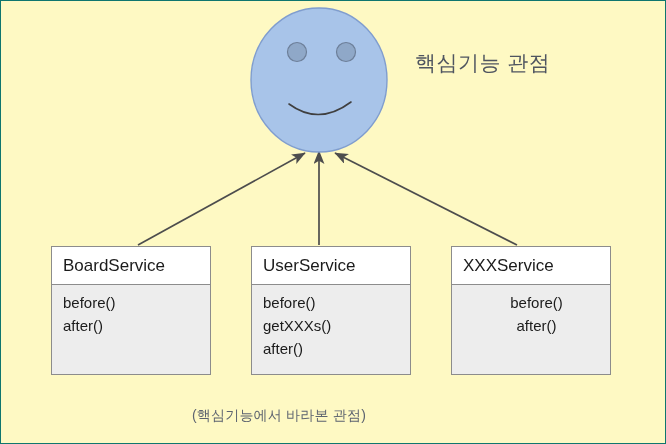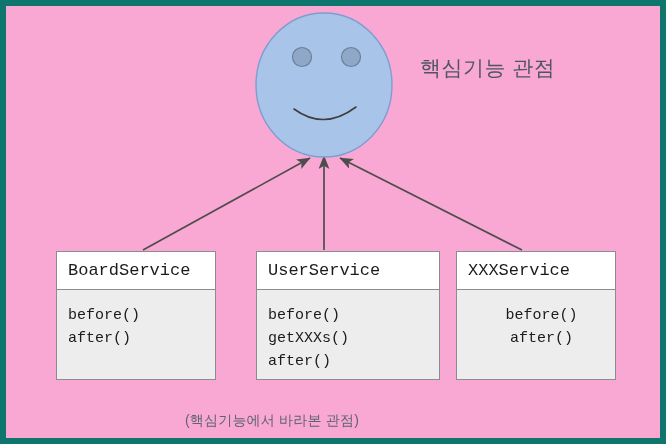--- a/index.html
+++ b/index.html
@@ -7,22 +7,22 @@
     padding: 0;
     background: #ffffff;
   }
   body {
     font-family: "Liberation Sans", sans-serif;
   }
   #canvas {
     position: relative;
     width: 666px;
     height: 444px;
-    background: #f9a8d4;
-    border: 6px solid #0f766e;
+    background: #fef9c3;
+    border: 1px solid #0f766e;
     box-sizing: border-box;
     overflow: hidden;
   }
   #diagram-svg {
     position: absolute;
     left: 0;
     top: 0;
     width: 666px;
     height: 444px;
   }
@@ -30,54 +30,53 @@
     position: absolute;
     left: 414px;
     top: 48px;
     font-size: 21px;
     color: #4f5560;
     letter-spacing: 0.5px;
     white-space: nowrap;
   }
   .caption {
     position: absolute;
-    left: 0;
+    left: 12px;
     top: 406px;
     width: 532px;
     text-align: center;
     font-size: 14px;
     color: #5d6470;
     letter-spacing: 0.2px;
   }
   .uml-box {
     position: absolute;
     box-sizing: border-box;
     border: 1px solid #8c8c8c;
     background: #ededed;
     top: 245px;
     height: 129px;
-    font-family: Liberation Mono, monospace;
   }
   .uml-box.b0 { left: 50px;  width: 160px; }
-  .uml-box.b1 { left: 250px; width: 184px; }
+  .uml-box.b1 { left: 250px; width: 160px; }
   .uml-box.b2 { left: 450px; width: 160px; text-align: center; }
   .uml-header {
     box-sizing: border-box;
     height: 38px;
     background: #ffffff;
     border-bottom: 1px solid #8c8c8c;
     display: flex;
     align-items: center;
     padding-left: 11px;
     font-size: 17px;
     color: #1b1b1b;
   }
   .uml-body {
     box-sizing: border-box;
-    padding: 14px 0 0 11px;
+    padding: 6px 0 0 11px;
     background: #ededed;
   }
   .uml-method {
     font-size: 15px;
     color: #1b1b1b;
     line-height: 23px;
     white-space: nowrap;
   }
 </style>
 </head>

